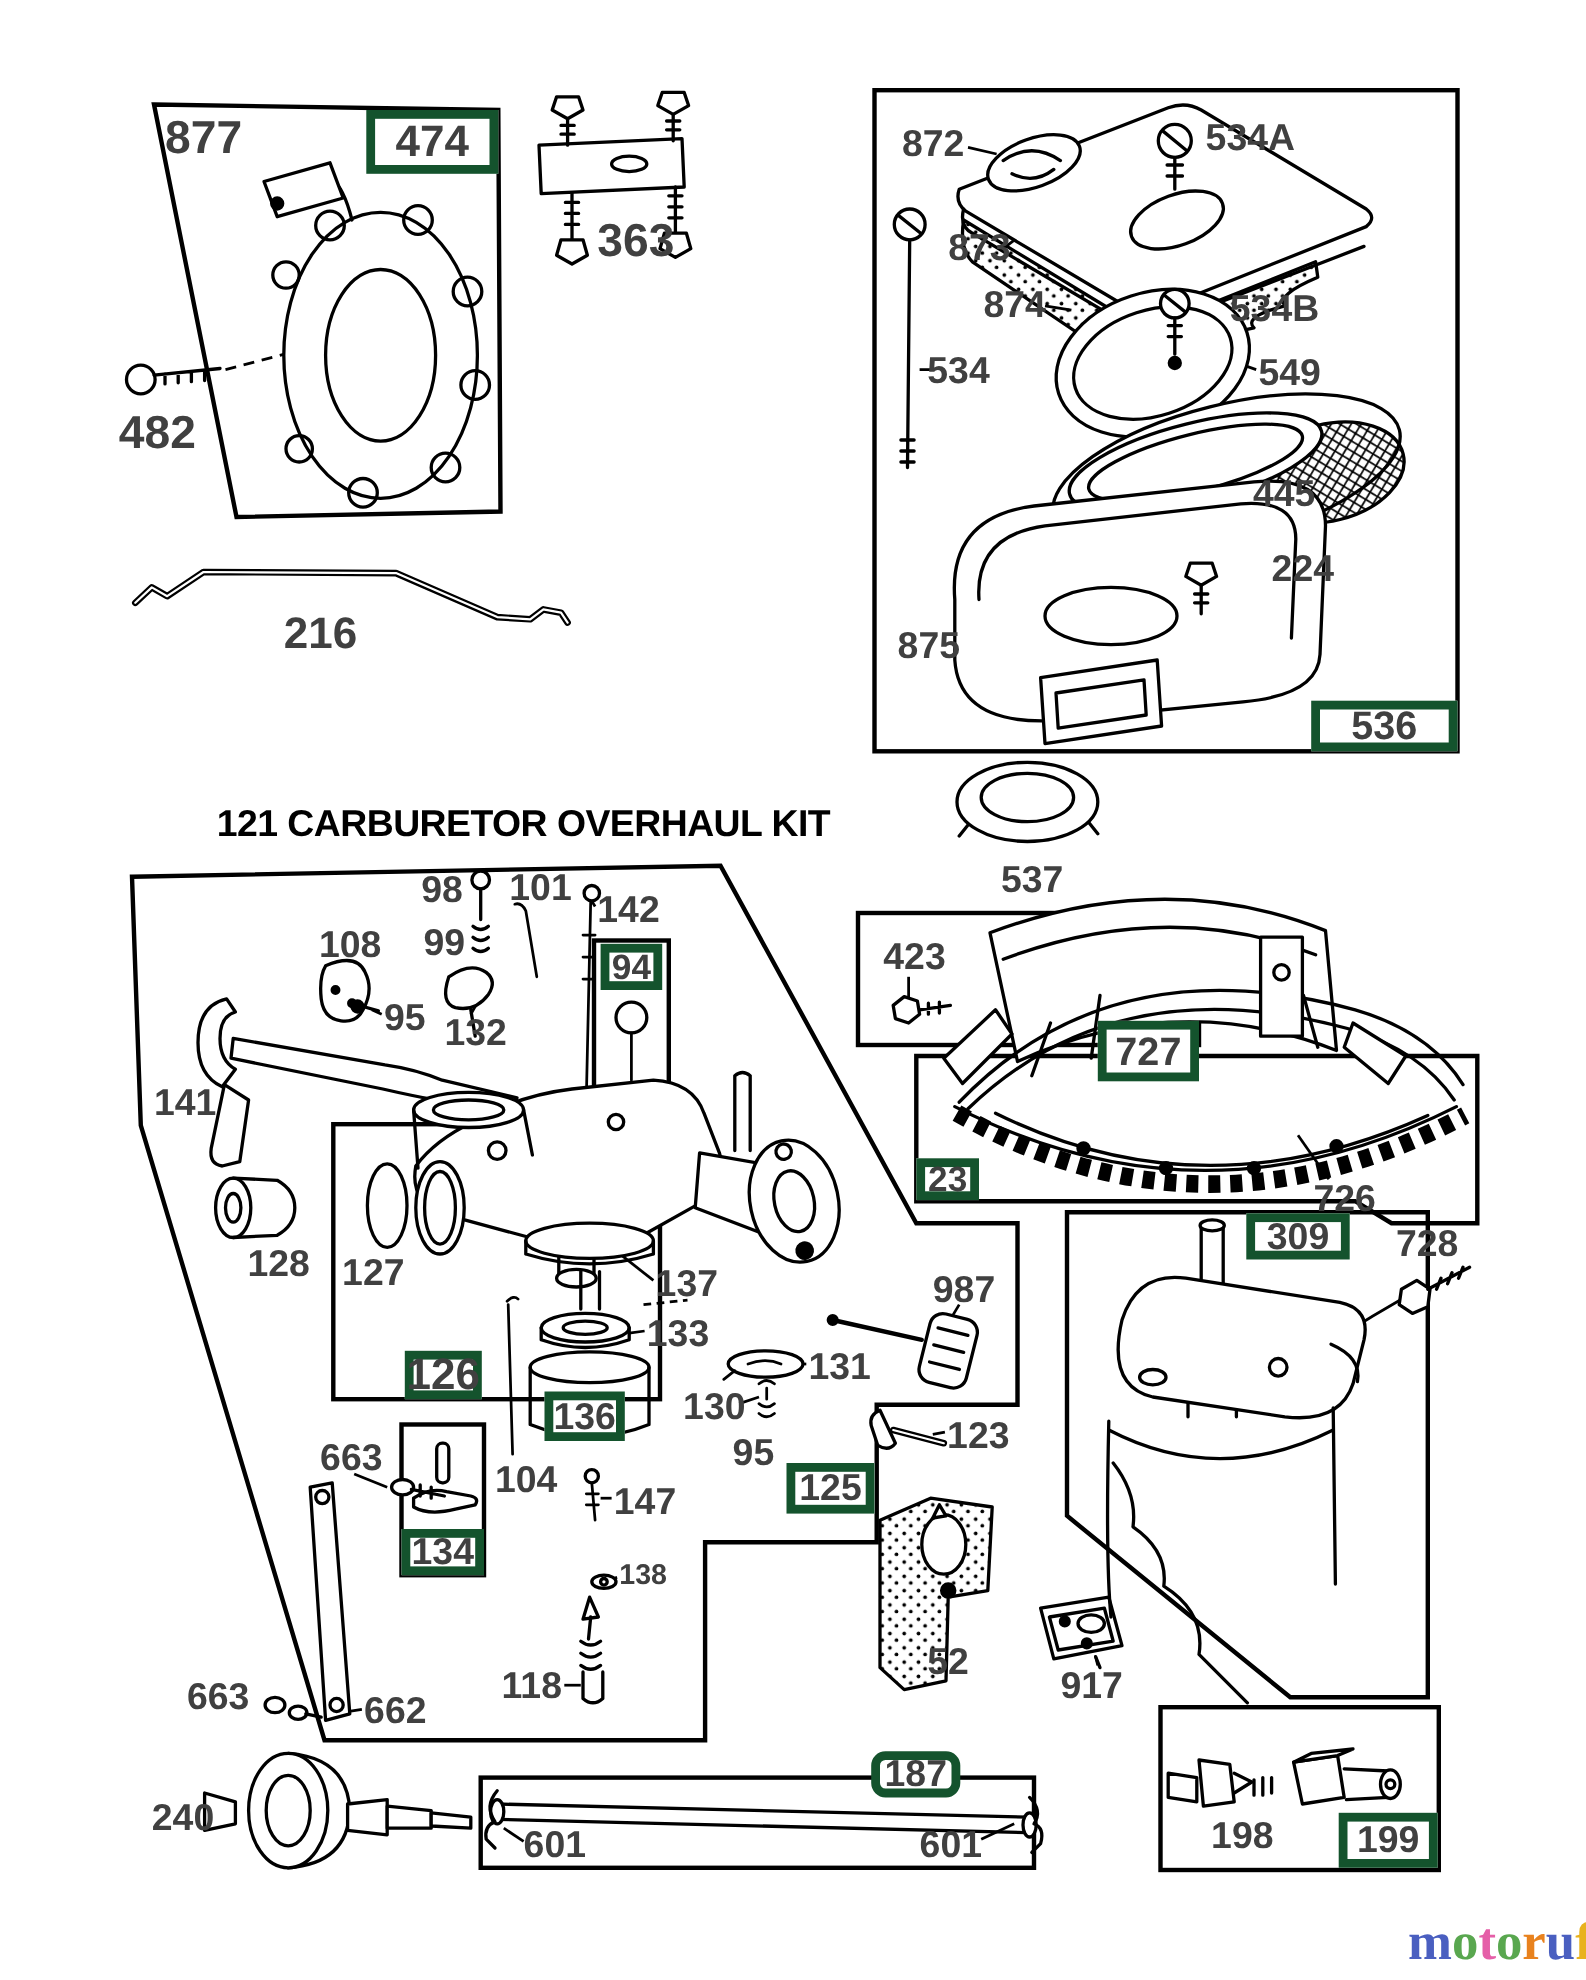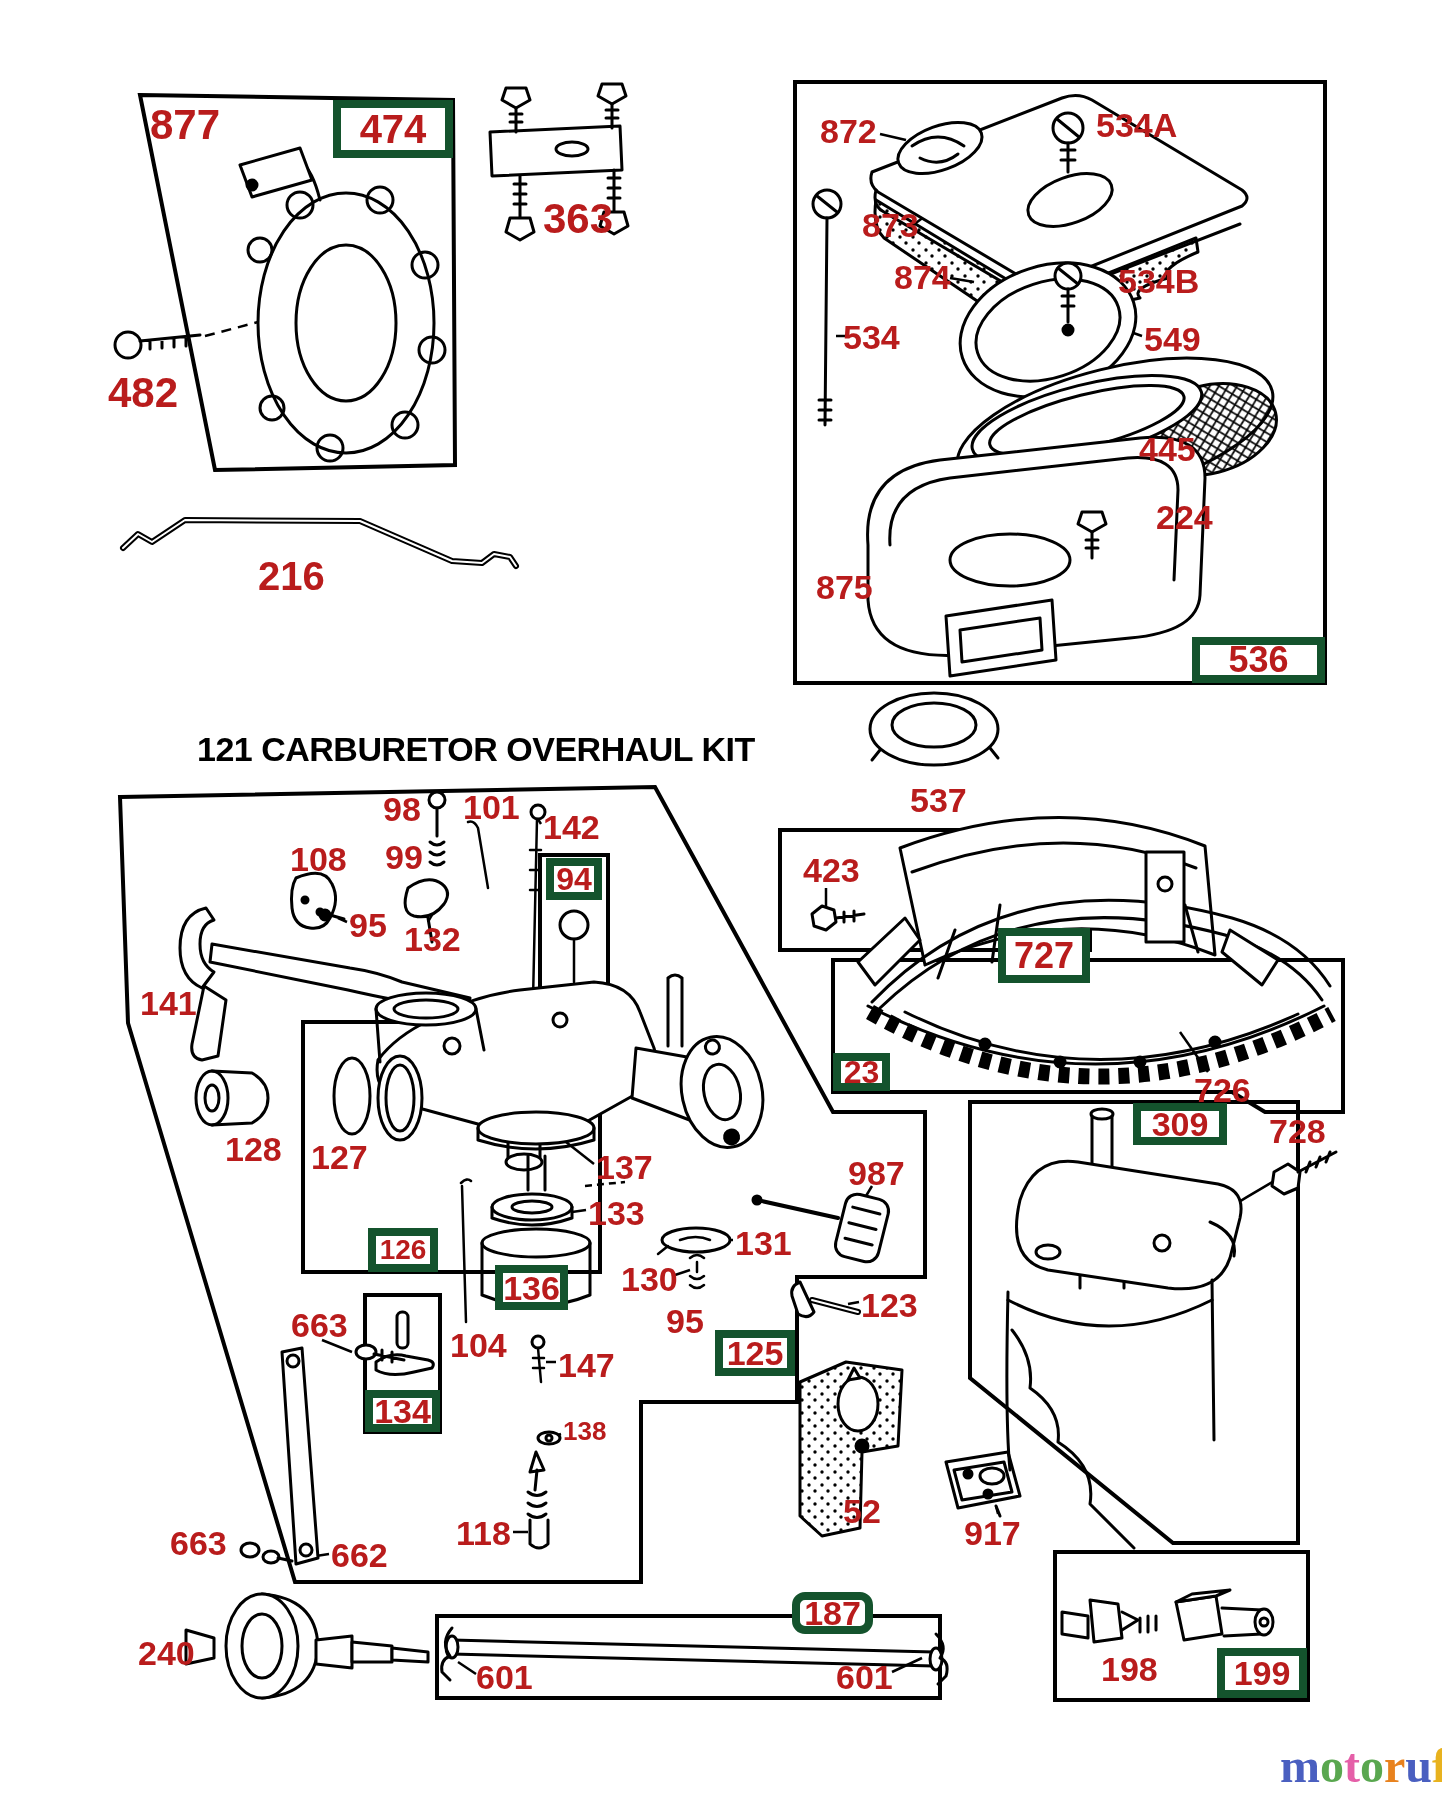--- a/index.html
+++ b/index.html
@@ -1,19 +1,19 @@
 <!DOCTYPE html>
 <html><head>
 <meta charset="utf-8">
 <style>
   html,body{margin:0;padding:0;background:#fff;}
   .canvas{position:relative;width:1442px;height:1800px;background:#ffffff;overflow:hidden;
           font-family:"Liberation Sans",sans-serif;}
   .artsvg{position:absolute;left:0;top:0;}
-  .lbl{position:absolute;font-weight:bold;color:#b91c1c;line-height:1;white-space:nowrap;
+  .lbl{position:absolute;font-weight:bold;color:#404040;line-height:1;white-space:nowrap;
        font-family:"Liberation Sans",sans-serif;}
   .lbl.boxed{display:flex;align-items:center;justify-content:center;border:8px solid #14532d;
              background:#fff;box-sizing:border-box;}
   .title{position:absolute;left:197px;top:730px;font-size:34px;font-weight:bold;color:#000;
          letter-spacing:-0.5px;white-space:nowrap;}
   .wm{position:absolute;left:1280px;top:1742px;font-family:"Liberation Serif",serif;
       font-weight:bold;font-size:48px;line-height:1;white-space:nowrap;cursor:pointer;}
 </style>
 </head>
 <body>
@@ -429,21 +429,21 @@
       <div class="lbl" style="left: 385px; top: 840px; font-size: 34px;">99</div>
       <div class="lbl" style="left: 463px; top: 790px; font-size: 34px;">101</div>
       <div class="lbl" style="left: 543px; top: 810px; font-size: 34px;">142</div>
       <div class="lbl boxed" style="left: 546px; top: 858px; font-size: 32px; width: 56px; height: 42px;">94</div>
       <div class="lbl" style="left: 290px; top: 842px; font-size: 34px;">108</div>
       <div class="lbl" style="left: 349px; top: 908px; font-size: 34px;">95</div>
       <div class="lbl" style="left: 404px; top: 922px; font-size: 34px;">132</div>
       <div class="lbl" style="left: 140px; top: 986px; font-size: 34px;">141</div>
       <div class="lbl" style="left: 225px; top: 1132px; font-size: 34px;">128</div>
       <div class="lbl" style="left: 311px; top: 1140px; font-size: 34px;">127</div>
-      <div class="lbl boxed" style="left: 368px; top: 1228px; font-size: 28px; width: 70px; height: 44px;">126</div>
+      <div class="lbl boxed" style="left: 368px; top: 1228px; font-size: 40px; width: 70px; height: 44px;">126</div>
       <div class="lbl" style="left: 596px; top: 1150px; font-size: 34px;">137</div>
       <div class="lbl" style="left: 588px; top: 1196px; font-size: 34px;">133</div>
       <div class="lbl boxed" style="left: 495px; top: 1265px; font-size: 34px; width: 73px; height: 45px;">136</div>
       <div class="lbl" style="left: 621px; top: 1262px; font-size: 34px;">130</div>
       <div class="lbl" style="left: 666px; top: 1304px; font-size: 34px;">95</div>
       <div class="lbl" style="left: 735px; top: 1226px; font-size: 34px;">131</div>
       <div class="lbl" style="left: 848px; top: 1156px; font-size: 34px;">987</div>
       <div class="lbl" style="left: 861px; top: 1288px; font-size: 34px;">123</div>
       <div class="lbl boxed" style="left: 715px; top: 1330px; font-size: 34px; width: 80px; height: 46px;">125</div>
       <div class="lbl" style="left: 450px; top: 1328px; font-size: 34px;">104</div>

